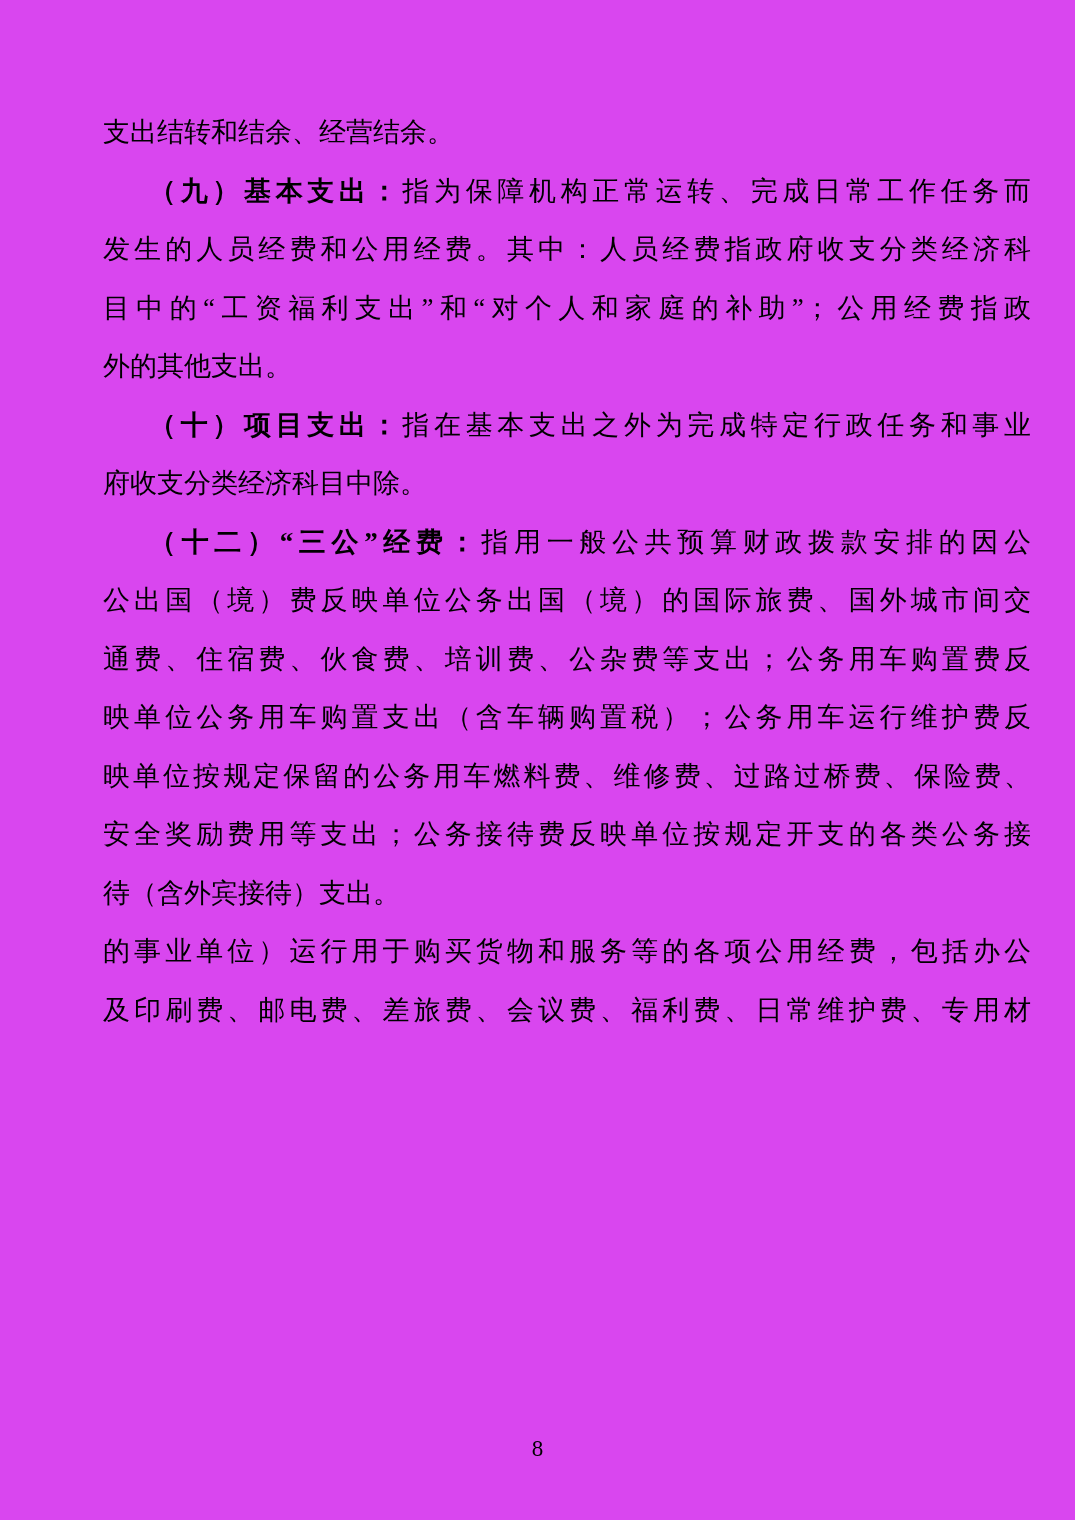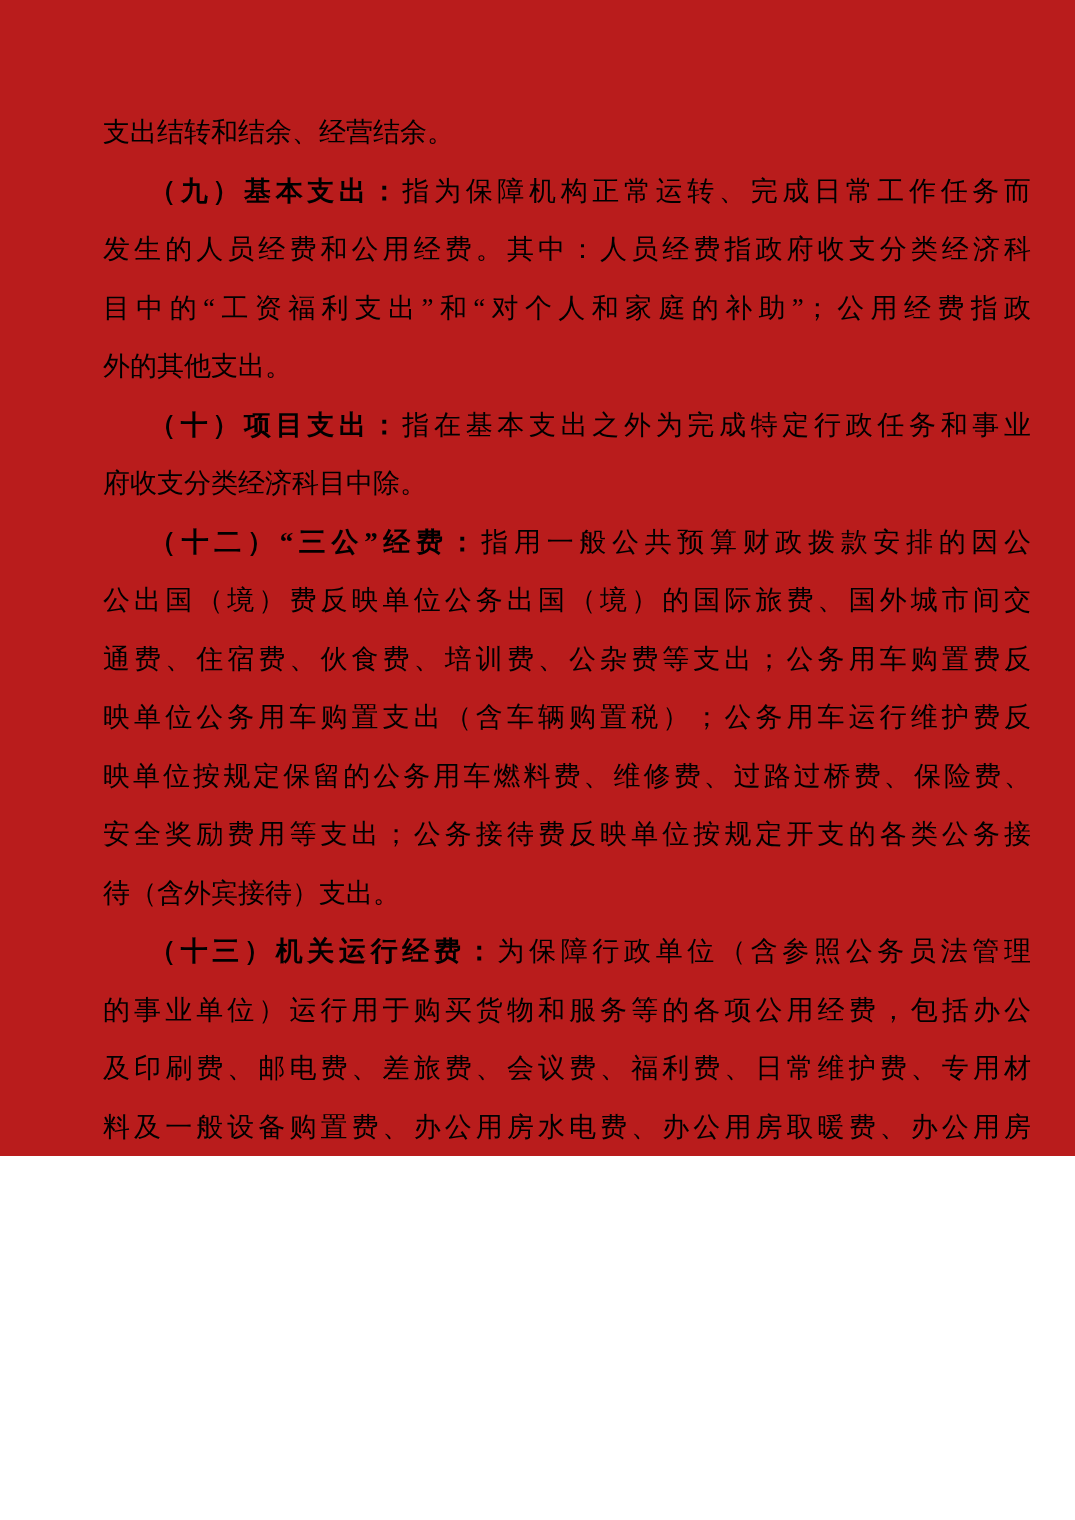--- a/index.html
+++ b/index.html
@@ -3,22 +3,22 @@
 <meta charset="utf-8">
 <style>
   html, body {
     margin: 0;
     padding: 0;
     background: #ffffff;
   }
   .page {
     position: relative;
     width: 1075px;
-    height: 1156px;
-    background: #b91c1c;
+    height: 1520px;
+    background: #d946ef;
     color: #000000;
     font-family: "Liberation Serif", "DejaVu Serif", serif;
     overflow: hidden;
   }
   .textblock {
     position: absolute;
     left: 103px;
     top: 103px;
     width: 928px;
     font-size: 27px;
@@ -75,20 +75,18 @@
       <div class="para">
         <div class="line fill indent"><b class="heading">（十二）“三公”经费：</b><span>指用一般公共预算财政拨款安排的因公</span></div>
         <div class="line fill">公出国（境）费反映单位公务出国（境）的国际旅费、国外城市间交</div>
         <div class="line fill">通费、住宿费、伙食费、培训费、公杂费等支出；公务用车购置费反</div>
         <div class="line fill">映单位公务用车购置支出（含车辆购置税）；公务用车运行维护费反</div>
         <div class="line fill">映单位按规定保留的公务用车燃料费、维修费、过路过桥费、保险费、</div>
         <div class="line fill">安全奖励费用等支出；公务接待费反映单位按规定开支的各类公务接</div>
         <div class="line">待（含外宾接待）支出。</div>
       </div>
       <div class="para">
-        <div class="line fill indent"><b class="heading">（十三）机关运行经费：</b><span>为保障行政单位（含参照公务员法管理</span></div>
         <div class="line fill">的事业单位）运行用于购买货物和服务等的各项公用经费，包括办公</div>
         <div class="line fill">及印刷费、邮电费、差旅费、会议费、福利费、日常维护费、专用材</div>
-        <div class="line fill">料及一般设备购置费、办公用房水电费、办公用房取暖费、办公用房</div>
       </div>
     </main>
   <footer class="pageno">8</footer>
 </div>
 
 </body></html>

